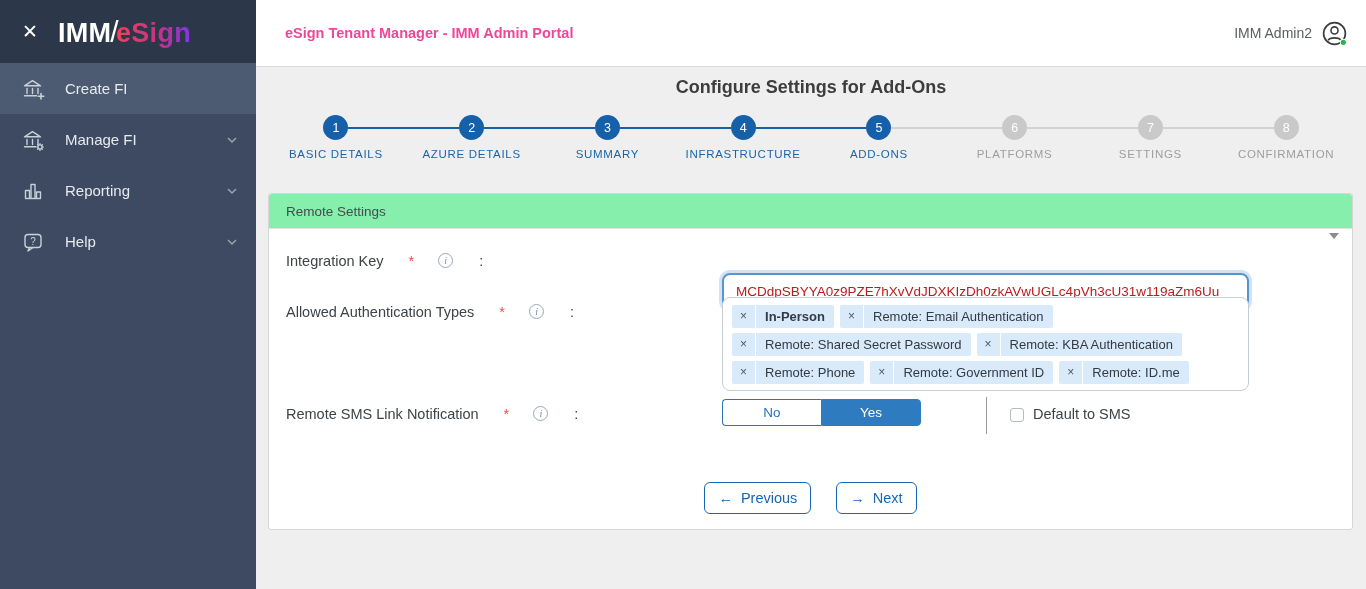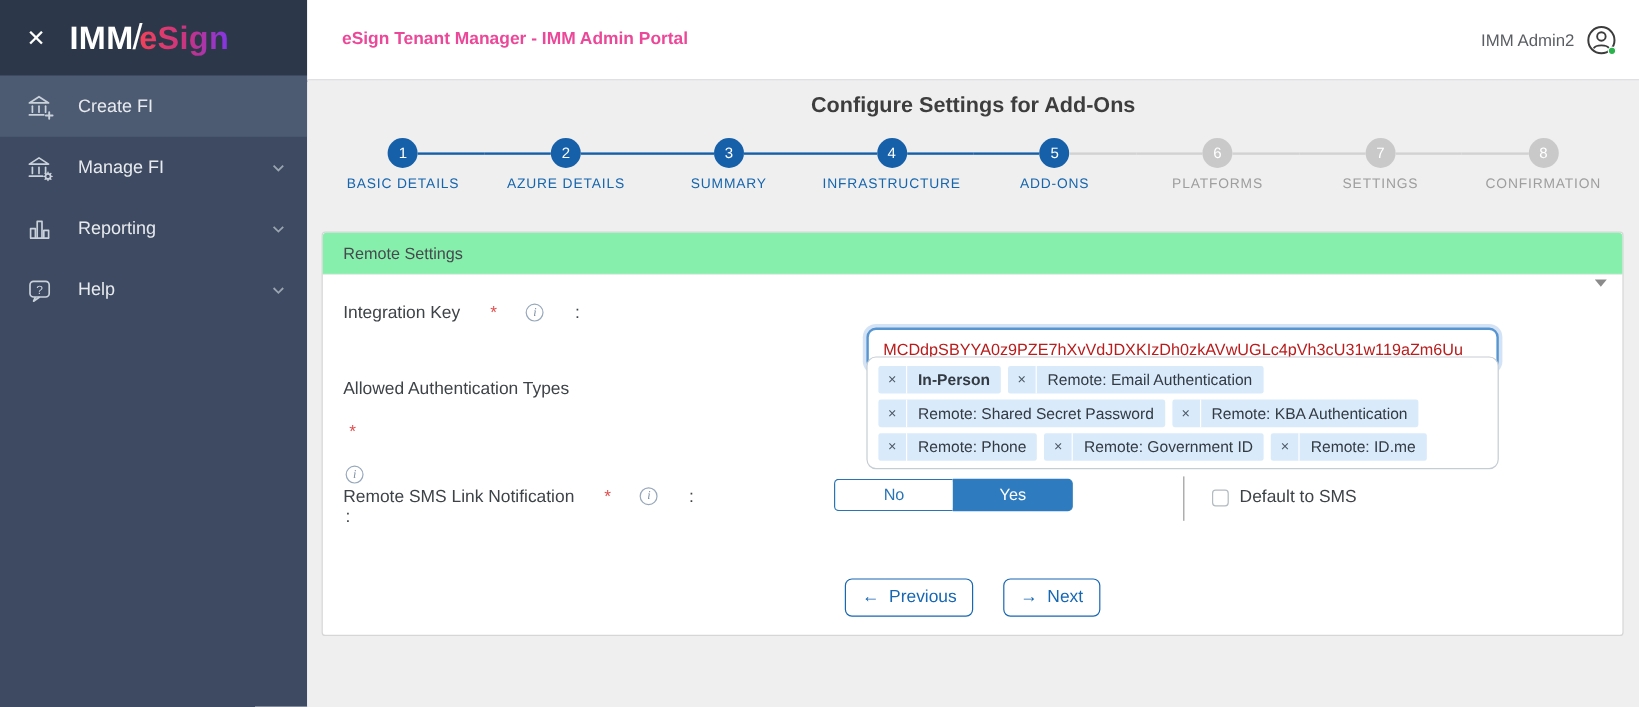--- a/index.html
+++ b/index.html
@@ -70,21 +70,21 @@
              border:1px solid #c5cdd4; border-radius:8px; padding:4px 34px 4px 6px; cursor:pointer; }
   .chip { display:inline-flex; align-items:center; height:23px; background:#d9eafb; border-radius:2px;
           margin:2.5px 3px; font-size:13px; color:#333a42; }
   .chip-x { padding:0 8px; border-right:1px solid #ffffff; font-size:12px; color:#4e5a66;
             cursor:pointer; line-height:23px; }
   .chip-label { padding:0 9px; white-space:nowrap; }
   .chip.bold .chip-label { font-weight:700; }
   .caret { position:absolute; right:13px; top:39px; width:0; height:0; border-left:5px solid transparent;
            border-right:5px solid transparent; border-top:6px solid #8b8b8b; cursor:pointer; }
 
-  #toggle { position:absolute; left:426px; top:205px; display:flex; height:27px; }
+  #toggle { position:absolute; left:453px; top:205px; display:flex; height:27px; }
   .tg { display:flex; align-items:center; justify-content:center; font-size:13.5px; cursor:pointer; }
   .tg.no { width:99px; background:#ffffff; color:#2a74b5; border:1px solid #2a74b5;
            border-radius:4px 0 0 4px; border-right:none; }
   .tg.yes { width:100px; background:#2e7cbf; color:#ffffff; border:1px solid #2e7cbf;
             border-radius:0 4px 4px 0; font-weight:500; }
 
   #vdivider { position:absolute; left:717px; top:203px; width:1px; height:37px; background:#9b9b9b; }
   #cbx { position:absolute; left:741px; top:214px; width:14px; height:14px; background:#fff;
          border:1px solid #b3bac0; border-radius:3px; cursor:pointer; }
   #cbx-label { position:absolute; left:764px; top:212px; font-size:14.5px; color:#3e4347; }
@@ -265,21 +265,21 @@
       </div>
 
       <div class="flabel" style="top:59px;">
         <span>Integration Key</span>
         <span class="req">*</span>
         <span class="info">i</span>
         <span class="colon">:</span>
       </div>
       <input id="integration-input" type="text" autofocus="" value="MCDdpSBYYA0z9PZE7hXvVdJDXKIzDh0zkAVwUGLc4pVh3cU31w119aZm6Uu" style="">
 
-      <div class="flabel" style="top:122px;flex-direction:column;">
+      <div class="flabel" style="top:110px;">
         <span>Allowed Authentication Types</span>
         <span class="req">*</span>
         <span class="info">i</span>
         <span class="colon">:</span>
       </div>
       <div id="authbox">
         <span class="chip bold">
             <span class="chip-x">×</span>
             <span class="chip-label">In-Person</span>
           </span><span class="chip">

